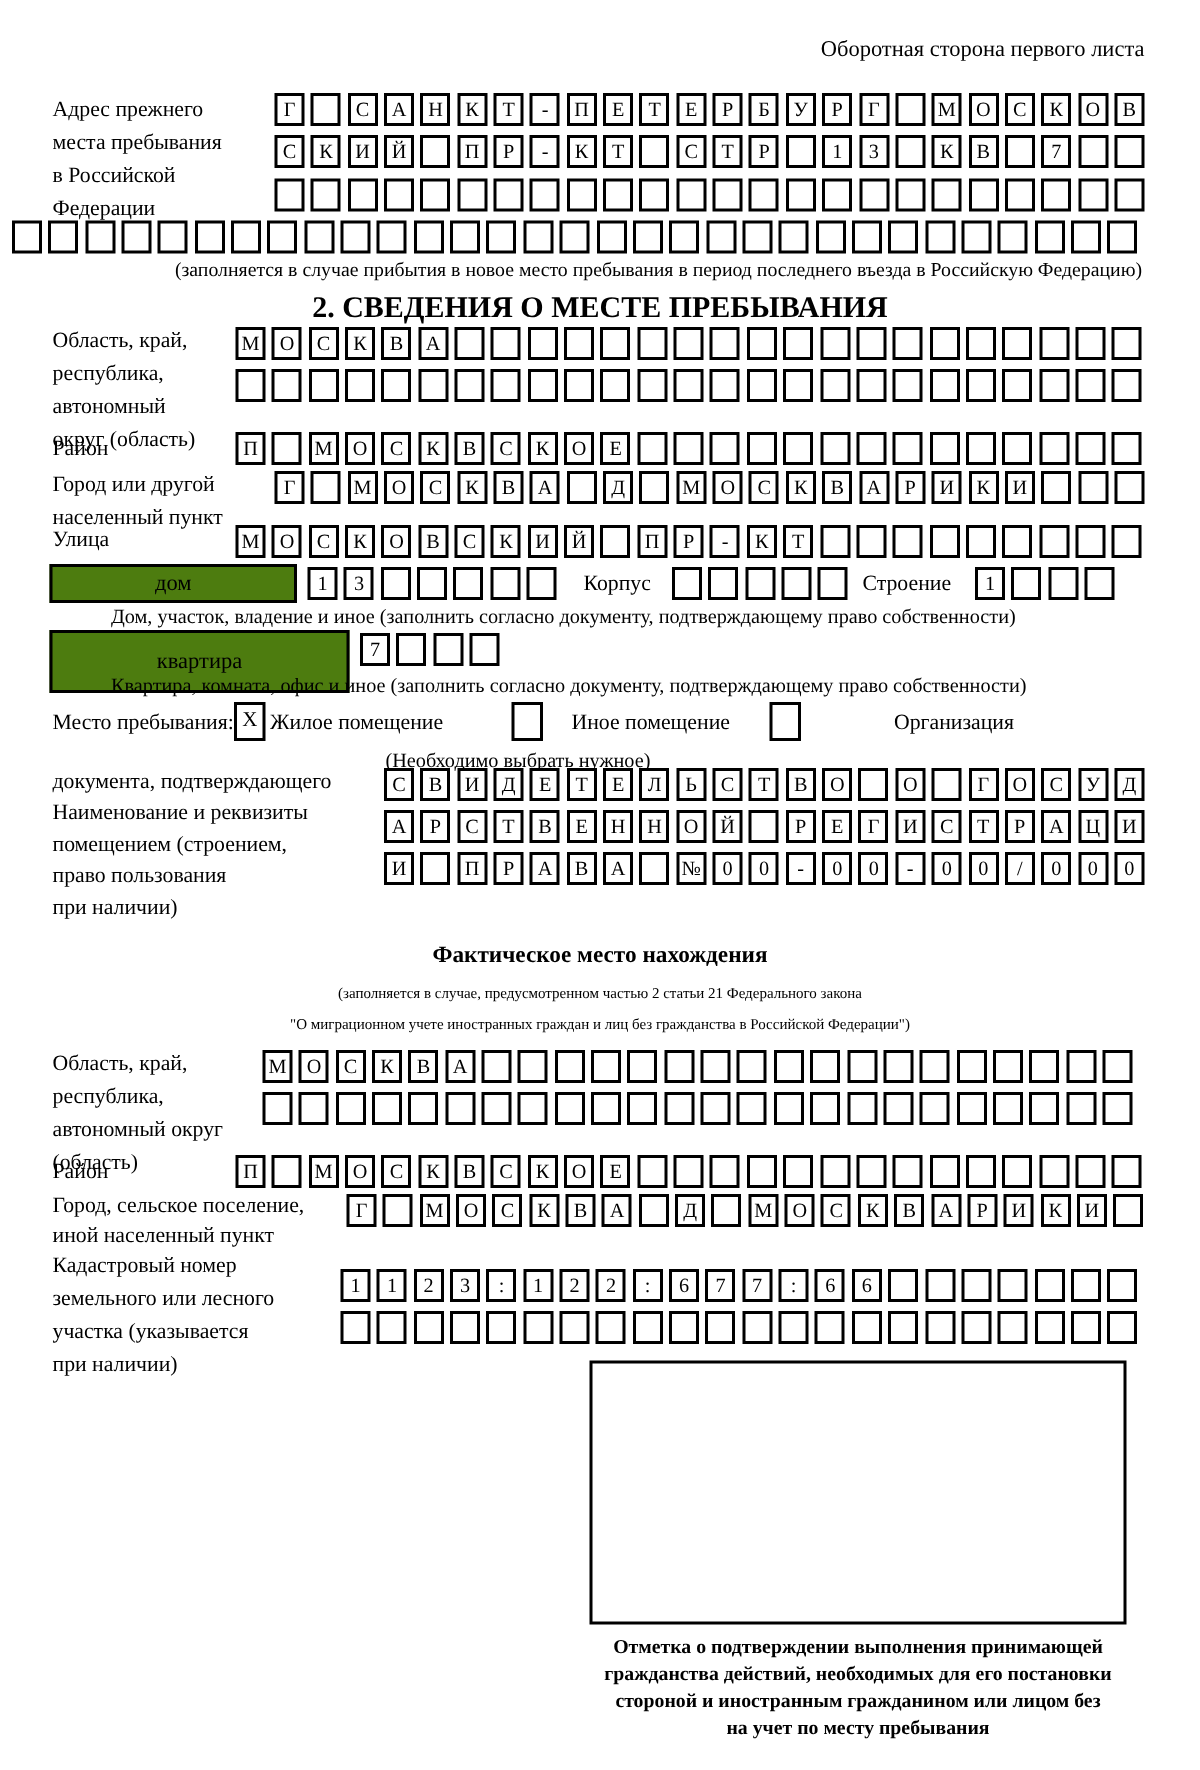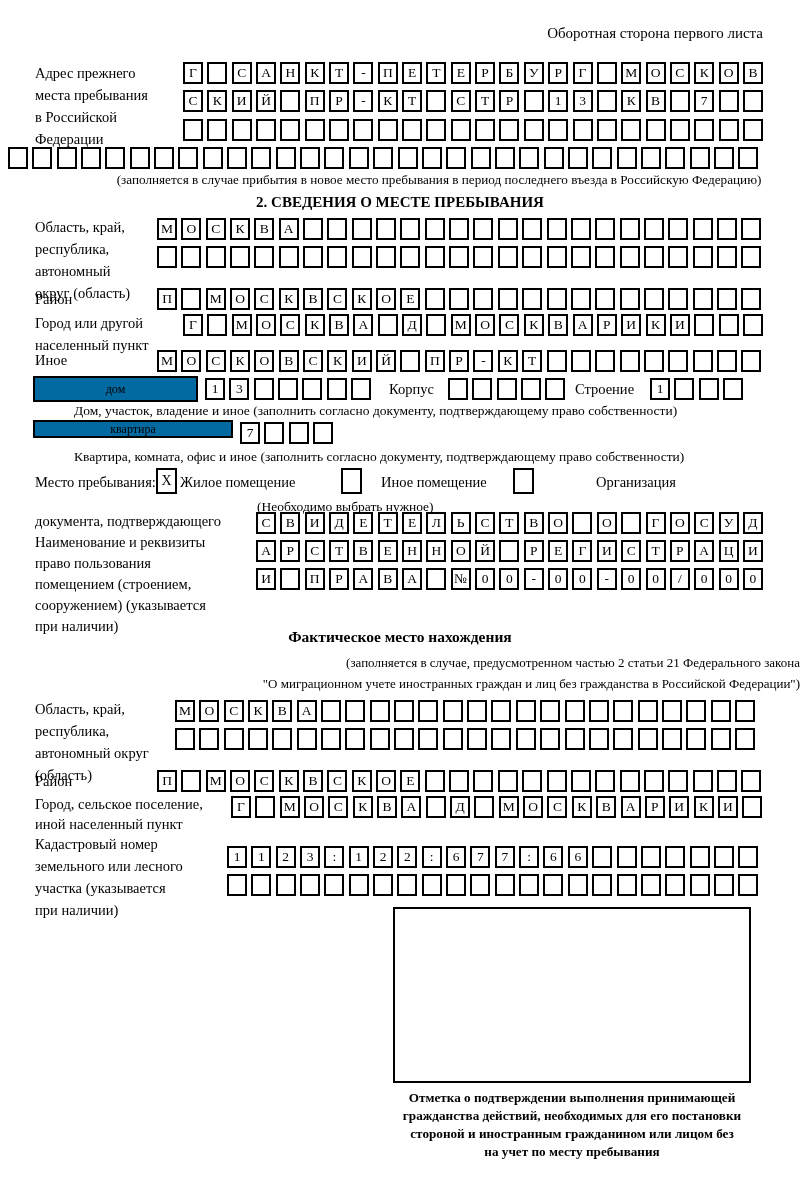--- a/index.html
+++ b/index.html
@@ -8,41 +8,41 @@
     font-family:"Liberation Serif","DejaVu Serif",serif;
     position:relative;overflow:hidden;
   }
   .abs{position:absolute;}
   .t{font-size:14.5px;line-height:22px;white-space:nowrap;}
   .label .line{font-size:14.5px;line-height:22px;white-space:nowrap;}
   .label.tight .line{line-height:21px;}
   .label.city2 .line{line-height:20px;}
   .note{font-size:13.2px;line-height:15px;white-space:nowrap;padding-left:39px;}
   .center{left:0;width:800px;text-align:center;}
-  .title{font-size:15px;font-weight:bold;}
+  .title{font-size:20px;font-weight:bold;}
   .subtitle{font-size:15.5px;font-weight:bold;}
   .cellrow{display:flex;column-gap:4.35px;}
   .cell{
     flex:0 0 20px;width:20px;height:22px;box-sizing:border-box;
     border:2px solid #000;text-align:center;
     font-size:13.5px;line-height:17px;font-family:inherit;
     background:#fff;
   }
   .wbox{
-    box-sizing:border-box;border:2px solid #000;background:#0369a1;
+    box-sizing:border-box;border:2px solid #000;background:#4d7c0f;
     display:flex;align-items:center;justify-content:center;
-    font-size:12px;
+    font-size:15px;
   }
   .checkbox{
     box-sizing:border-box;width:21px;height:26px;border:2px solid #000;
     text-align:center;font-size:14px;line-height:22px;background:#fff;
   }
   .markbox{box-sizing:border-box;border:2px solid #000;background:#fff;}
   .caption .line{font-size:13.2px;line-height:18px;font-weight:bold;text-align:center;white-space:nowrap;}
-  .notelines .line{font-size:13px;line-height:21px;text-align:right;white-space:nowrap;}
+  .notelines .line{font-size:10px;line-height:21px;text-align:center;white-space:nowrap;}
 </style>
 </head>
 <body>
 
 <div class="abs t" style="top:22px;right:37px;font-size:15px;">Оборотная сторона первого листа</div>
 
 <div class="abs label" style="left:35px;top:62px;">
     <div class="line">Адрес прежнего</div>
     <div class="line">места пребывания</div>
     <div class="line">в Российской</div>
@@ -277,21 +277,21 @@
     <div class="cell">А</div>
     <div class="cell">Р</div>
     <div class="cell">И</div>
     <div class="cell">К</div>
     <div class="cell">И</div>
     <div class="cell"></div>
     <div class="cell"></div>
     <div class="cell"></div>
   </div>
 
-<div class="abs t" style="left:35px;top:349px;">Иное</div>
+<div class="abs t" style="left:35px;top:349px;">Улица</div>
 <div class="abs cellrow" style="left:157px;top:350px;">
     <div class="cell">М</div>
     <div class="cell">О</div>
     <div class="cell">С</div>
     <div class="cell">К</div>
     <div class="cell">О</div>
     <div class="cell">В</div>
     <div class="cell">С</div>
     <div class="cell">К</div>
     <div class="cell">И</div>
@@ -333,44 +333,43 @@
   </div>
 <div class="abs t" style="left:575px;top:378px;">Строение</div>
 <div class="abs cellrow" style="left:650px;top:378px;">
     <div class="cell">1</div>
     <div class="cell"></div>
     <div class="cell"></div>
     <div class="cell"></div>
   </div>
 <div class="abs note" style="left:35px;top:403px;font-size:13.5px;">Дом, участок, владение и иное (заполнить согласно документу, подтверждающему право собственности)</div>
 
-<div class="abs wbox" style="left:33px;top:420px;width:200px;height:18px;">квартира</div>
+<div class="abs wbox" style="left:33px;top:420px;width:200px;height:42px;">квартира</div>
 <div class="abs cellrow" style="left:240px;top:422px;">
     <div class="cell">7</div>
     <div class="cell"></div>
     <div class="cell"></div>
     <div class="cell"></div>
   </div>
 <div class="abs note" style="left:35px;top:449px;font-size:13.5px;">Квартира, комната, офис и иное (заполнить согласно документу, подтверждающему право собственности)</div>
 
 <div class="abs t" style="left:35px;top:471px;">Место пребывания:</div>
 <div class="abs checkbox" style="left:156px;top:468px;">X</div>
 <div class="abs t" style="left:180px;top:471px;">Жилое помещение</div>
 <div class="abs checkbox" style="left:341px;top:468px;"></div>
 <div class="abs t" style="left:381px;top:471px;">Иное помещение</div>
 <div class="abs checkbox" style="left:513px;top:468px;"></div>
 <div class="abs t" style="left:556px;top:471px;margin-left:40px;">Организация</div>
 <div class="abs note" style="left:218px;top:499px;font-size:13.5px;">(Необходимо выбрать нужное)</div>
 
 <div class="abs label tight" style="left:35px;top:511px;">
     <div class="line">документа, подтверждающего</div>
     <div class="line">Наименование и реквизиты</div>
+    <div class="line">помещением (строением,</div>
     <div class="line">право пользования</div>
-    <div class="line">помещением (строением,</div>
-    <div class="line">сооружением) (указывается</div>
     <div class="line">при наличии)</div>
   </div>
 <div class="abs cellrow" style="left:256px;top:512px;">
     <div class="cell">С</div>
     <div class="cell">В</div>
     <div class="cell">И</div>
     <div class="cell">Д</div>
     <div class="cell">Е</div>
     <div class="cell">Т</div>
     <div class="cell">Е</div>

